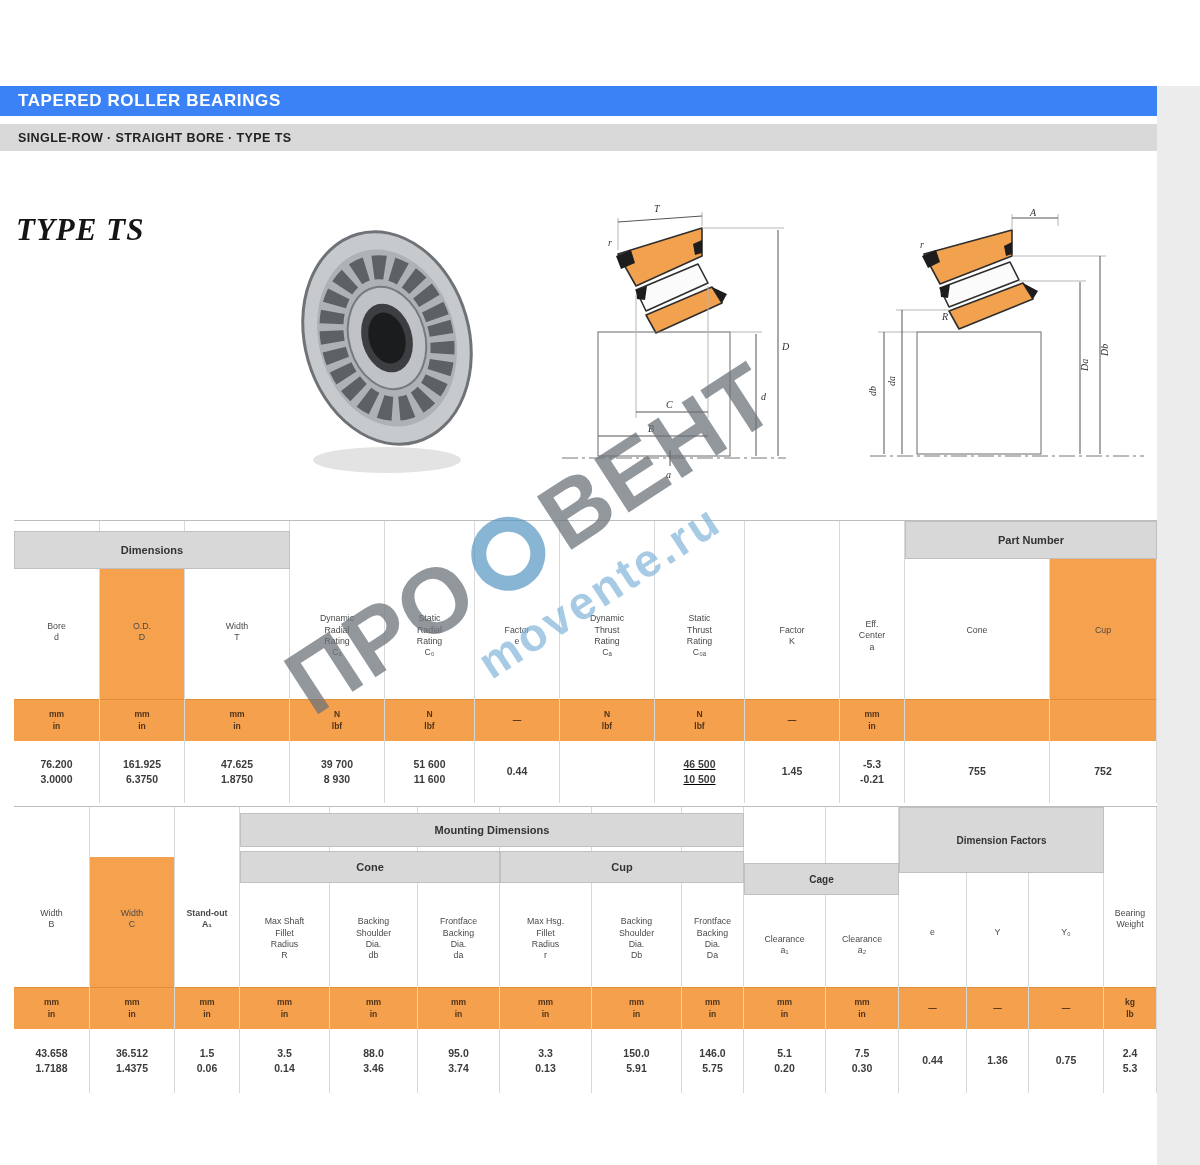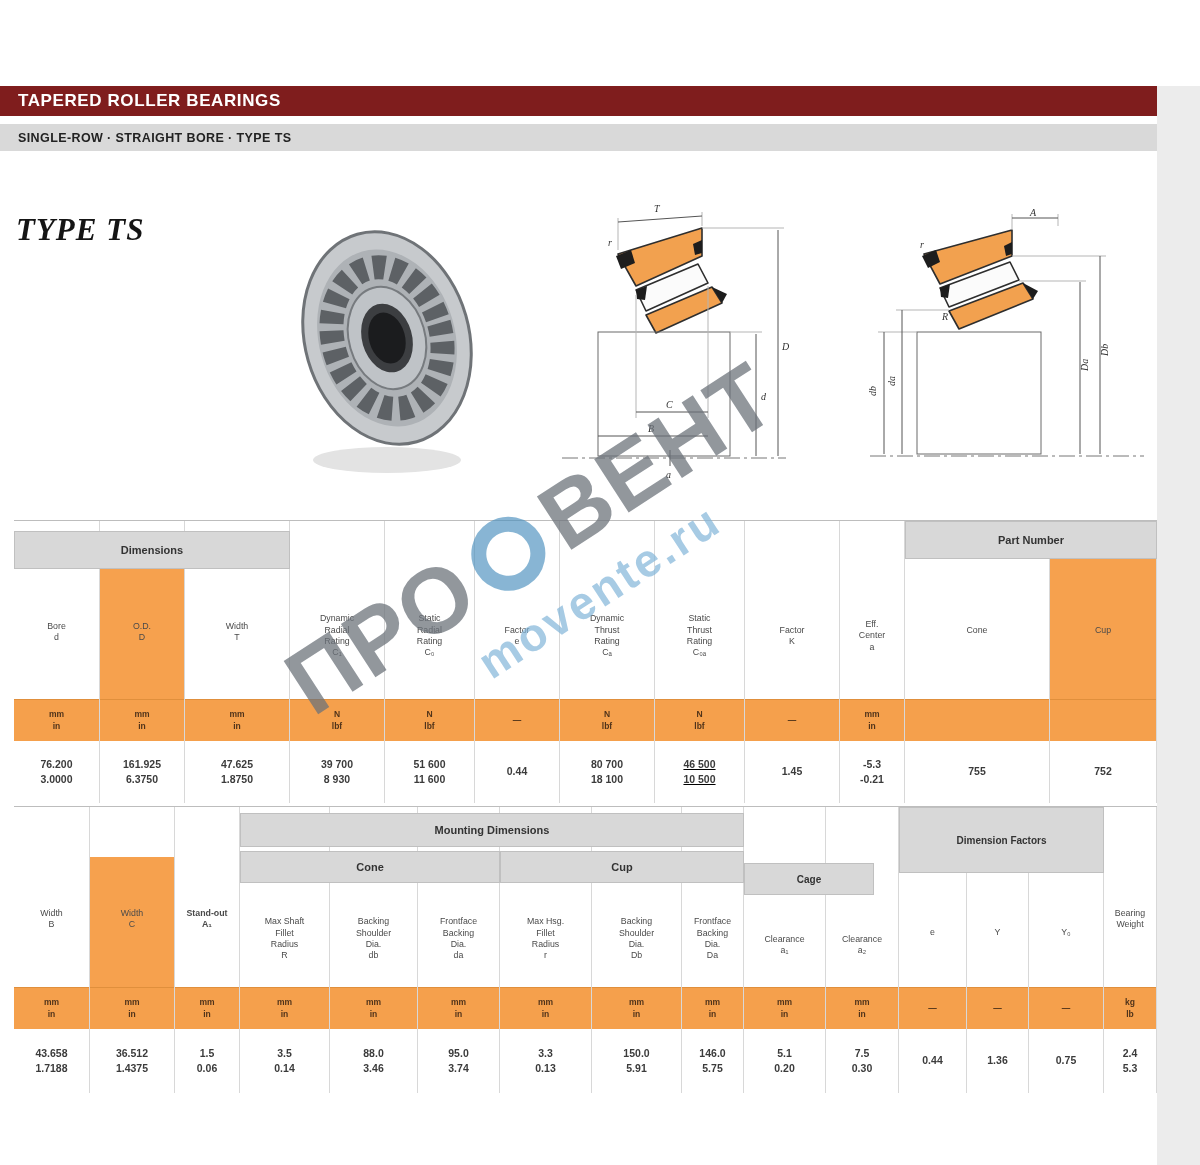--- a/index.html
+++ b/index.html
@@ -4,21 +4,21 @@
 <style>
   * { box-sizing: border-box; margin: 0; padding: 0; }
   html,body { background:#888; }
   #page {
     position: relative; width: 1200px; height: 1165px;
     background: #ffffff; overflow: hidden; margin: 0 auto;
     font-family: "Liberation Sans", sans-serif;
   }
   .title-bar {
     position:absolute; left:0; top:86px; width:1170px; height:30px;
-    background:#7f1d1d; color:#fff; display:flex; align-items:center;
+    background:#3b82f6; color:#fff; display:flex; align-items:center;
     padding-left:18px; font-size:17px; font-weight:bold; letter-spacing:.6px;
   }
   .subtitle-bar {
     position:absolute; left:0; top:124px; width:1157px; height:27px;
     background:#d9d9d9; color:#222; display:flex; align-items:center;
     padding-left:18px; font-size:12.5px; font-weight:bold; letter-spacing:.4px;
   }
   .right-strip {
     position:absolute; left:1157px; top:86px; width:43px; height:1079px;
     background:#ececec;
@@ -281,24 +281,20 @@
           <div class="hd" style="height: 178px;">
             <div class="lbl" style="top: 52px;">Dynamic
 Thrust
 Rating
 Cₐ</div>
           </div>
           <div class="ut" style="height: 42px;">
             <span>N</span>
             <span>lbf</span>
           </div>
-          <div class="vl" style="height: 62px;">
-            <span>80 700</span>
-            <span>18 100</span>
-          </div>
         </div>
         <div class="col" style="width: 90px;">
           <div class="hd" style="height: 178px;">
             <div class="lbl" style="top: 52px;">Static
 Thrust
 Rating
 C₀ₐ</div>
           </div>
           <div class="ut" style="height: 42px;">
             <span>N</span>
@@ -575,17 +571,17 @@
           </div>
           <div class="vl" style="height: 64px;">
             <span>2.4</span>
             <span>5.3</span>
           </div>
         </div>
       </div>
     <div class="ovl" style="left:226px; top:6px; width:504px; height:34px;">Mounting Dimensions</div>
     <div class="ovl" style="left:226px; top:44px; width:260px; height:32px;">Cone</div>
     <div class="ovl" style="left:486px; top:44px; width:244px; height:32px;">Cup</div>
-    <div class="ovl" style="left:730px; top:56px; width:130px; height:32px; font-size:10px;">Cage</div>
+    <div class="ovl" style="left:730px; top:56px; width:155px; height:32px; font-size:10px;">Cage</div>
     <div class="ovl" style="left:885px; top:0; width:205px; height:66px; font-size:10px;">Dimension Factors</div>
   </div>
 
 </div>
 
 </body></html>

